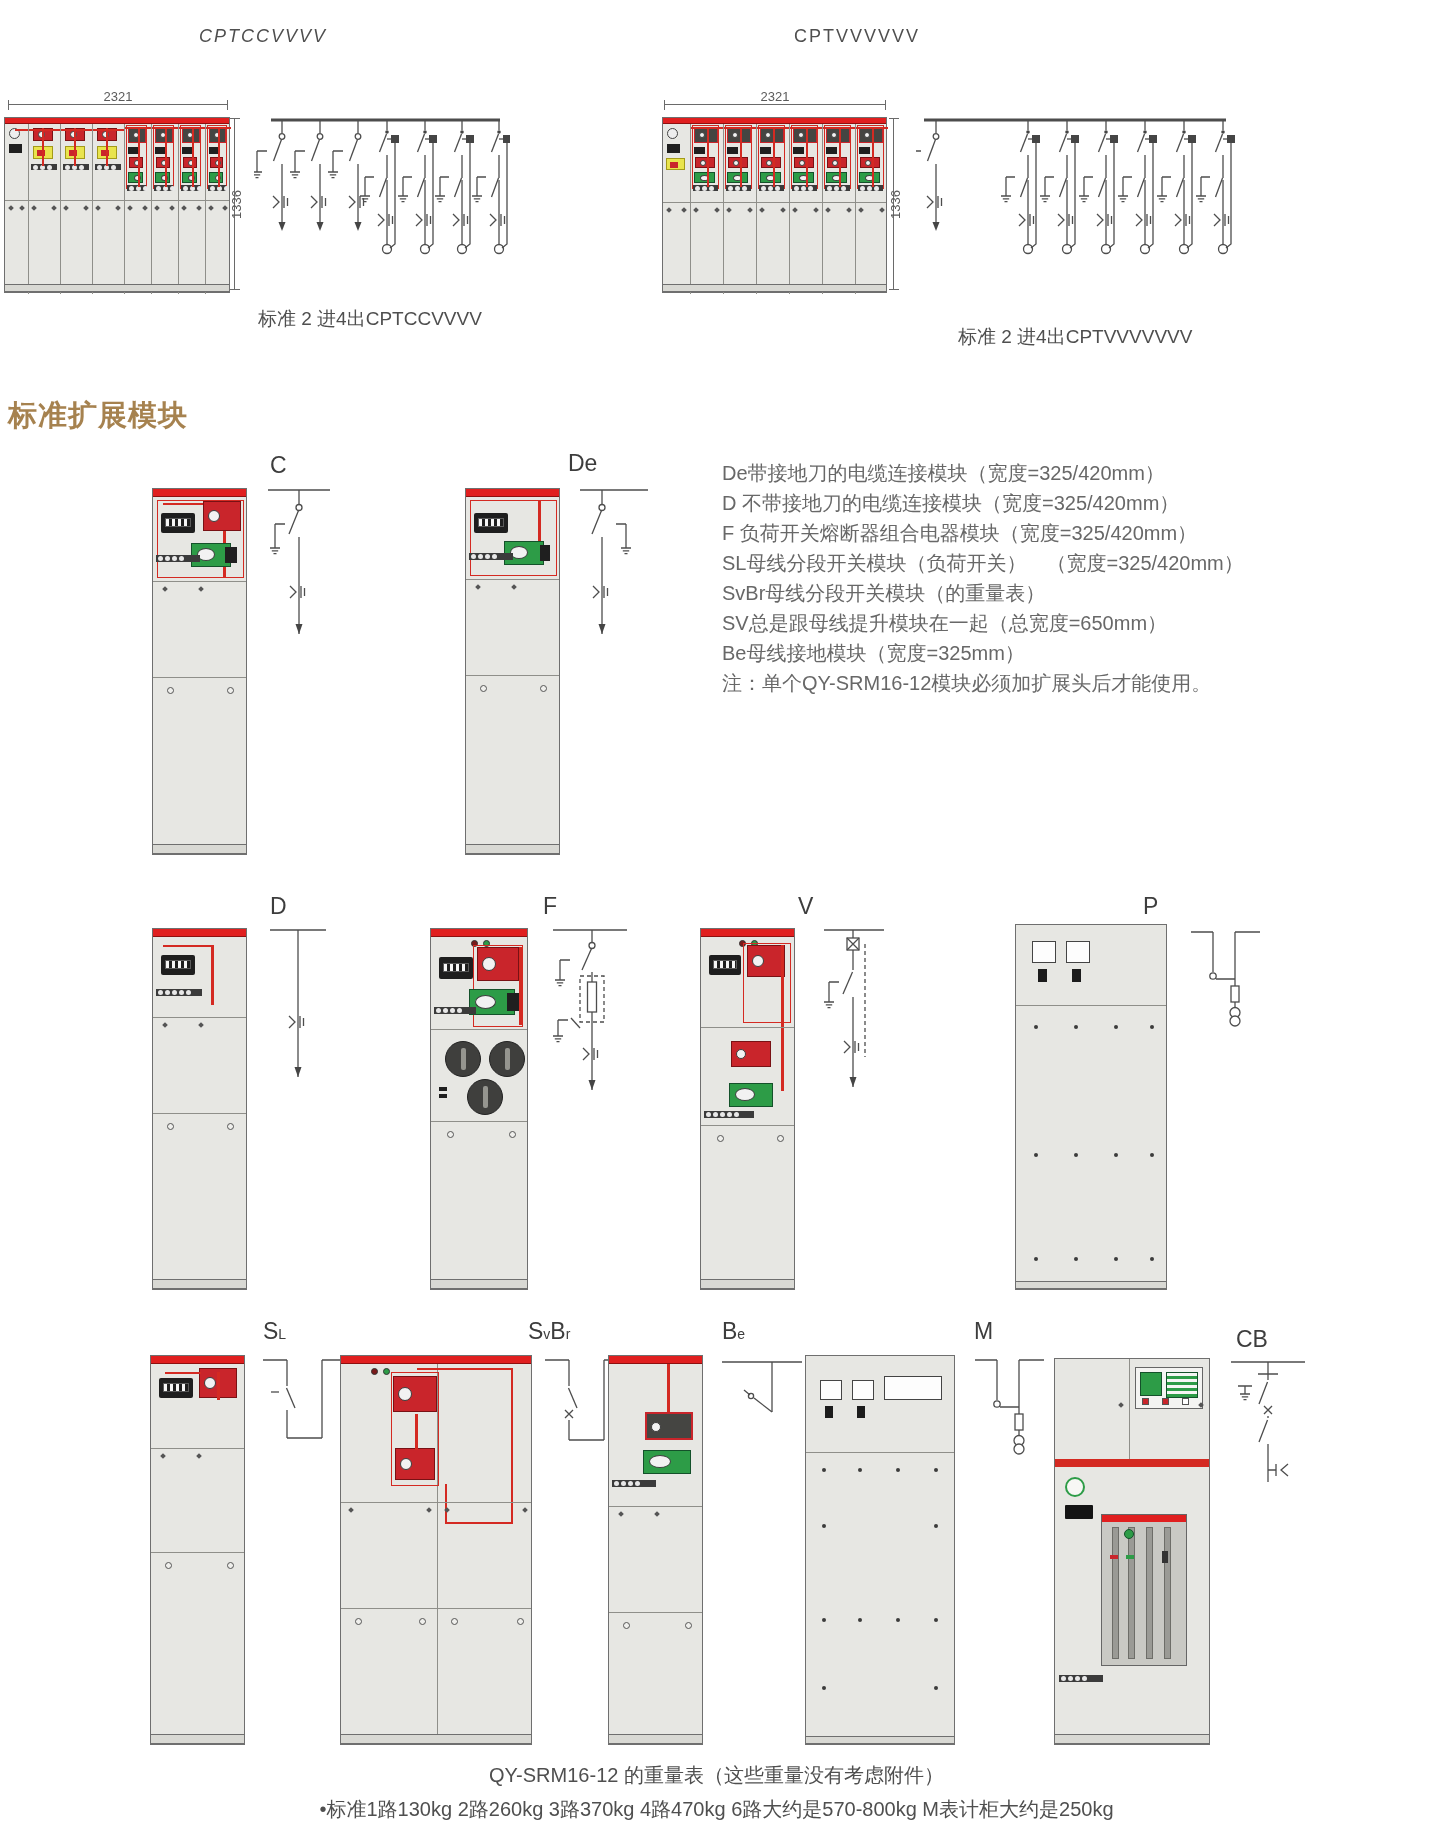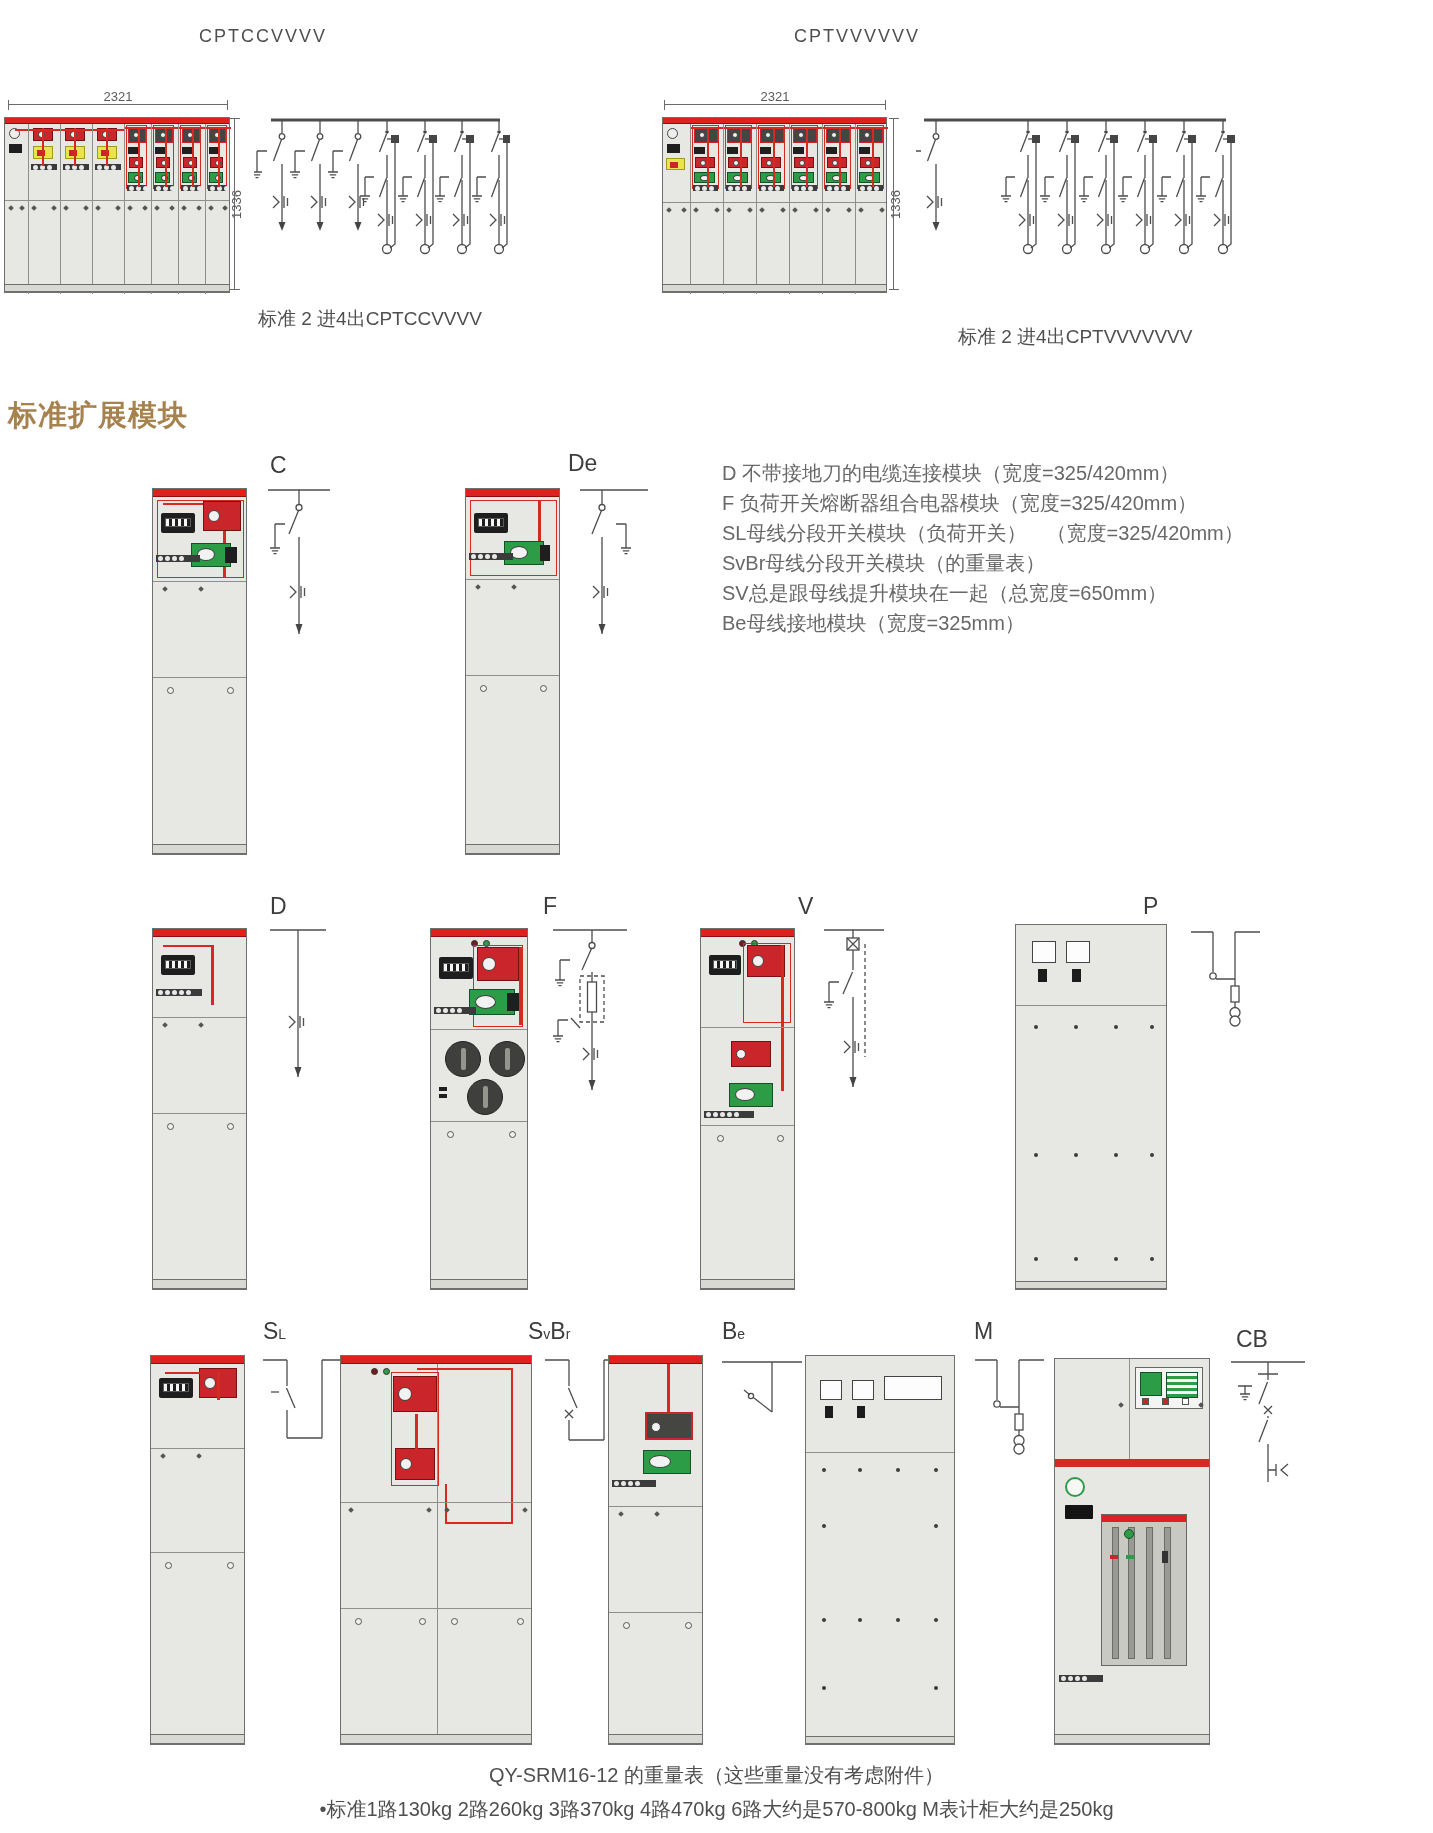--- a/index.html
+++ b/index.html
@@ -103,21 +103,21 @@
         <path d="M-22,57 H-13 M-22,57 V76"></path>
           <use href="#gnd" x="-22" y="76"></use>
         <path d="M0,60 V124"></path>
           <use href="#cable" x="0" y="100"></use>
         <circle cx="0" cy="129" r="4.5" fill="#fff"></circle>
           <path d="M8,23 V124 L3,128"></path>
       </g>
     </defs>
   </svg>
 
-  <div class="assembly-title" style="left:160px;top:26px;width:206px;">CPTCCVVVV</div>
+  <div class="assembly-title" style="left:160px;top:26px;width:206px;font-style:italic;">CPTCCVVVV</div>
   <div class="assembly-title" style="left:754px;top:26px;width:206px;">CPTVVVVVV</div>
 
   <div class="dim-h" style="left:8px;top:104px;width:220px;"></div>
   <div class="dim-label" style="left:63px;top:89px;width:110px;text-align:center;">2321</div>
   <div class="dim-v" style="left:234px;top:118px;height:172px;"></div>
   <div class="dim-label dim-vert" style="left:206px;top:197px;width:60px;">1336</div>
 
   <div class="dim-h" style="left:664px;top:104px;width:222px;"></div>
   <div class="dim-label" style="left:720px;top:89px;width:110px;text-align:center;">2321</div>
   <div class="dim-v" style="left:893px;top:118px;height:172px;"></div>
@@ -160,26 +160,28 @@
   <div class="mod-label" style="left:543px;top:893px;"><span>F</span></div>
   <div class="mod-label" style="left:798px;top:893px;"><span>V</span></div>
   <div class="mod-label" style="left:1143px;top:893px;"><span>P</span></div>
   <div class="mod-label" style="left:263px;top:1318px;"><span>S</span><span class="sub">L</span></div>
   <div class="mod-label" style="left:528px;top:1318px;"><span>S</span><span class="sub">v</span><span>B</span><span class="sub">r</span></div>
   <div class="mod-label" style="left:722px;top:1318px;"><span>B</span><span class="sub">e</span></div>
   <div class="mod-label" style="left:974px;top:1318px;"><span>M</span></div>
   <div class="mod-label" style="left:1236px;top:1326px;"><span>CB</span></div>
 
   <div class="module-list" id="module-list" style="left:722px;top:458px;">
+      <div class="item">De带接地刀的电缆连接模块（宽度=325/420mm）</div>
       <div class="item">D 不带接地刀的电缆连接模块（宽度=325/420mm）</div>
       <div class="item">F 负荷开关熔断器组合电器模块（宽度=325/420mm）</div>
       <div class="item">SL母线分段开关模块（负荷开关）　（宽度=325/420mm）</div>
       <div class="item">SvBr母线分段开关模块（的重量表）</div>
       <div class="item">SV总是跟母线提升模块在一起（总宽度=650mm）</div>
       <div class="item">Be母线接地模块（宽度=325mm）</div>
+      <div class="item">注：单个QY-SRM16-12模块必须加扩展头后才能使用。</div>
     </div>
 
   <svg class="abs" style="left:258px;top:482px" width="80" height="185" viewBox="0 0 80 185">
     <g fill="none" stroke="#4d4d4d" stroke-width="1.3">
       <path d="M10,8 H72"></path>
         <path d="M41,8 V22"></path>
         <circle cx="41" cy="25.5" r="3" fill="#fff"></circle>
       <path d="M40.5,28.5 L31,52"></path>
       <path d="M17,42 H27 M17,42 V66"></path>
         <use href="#gnd" x="17" y="66"></use>

